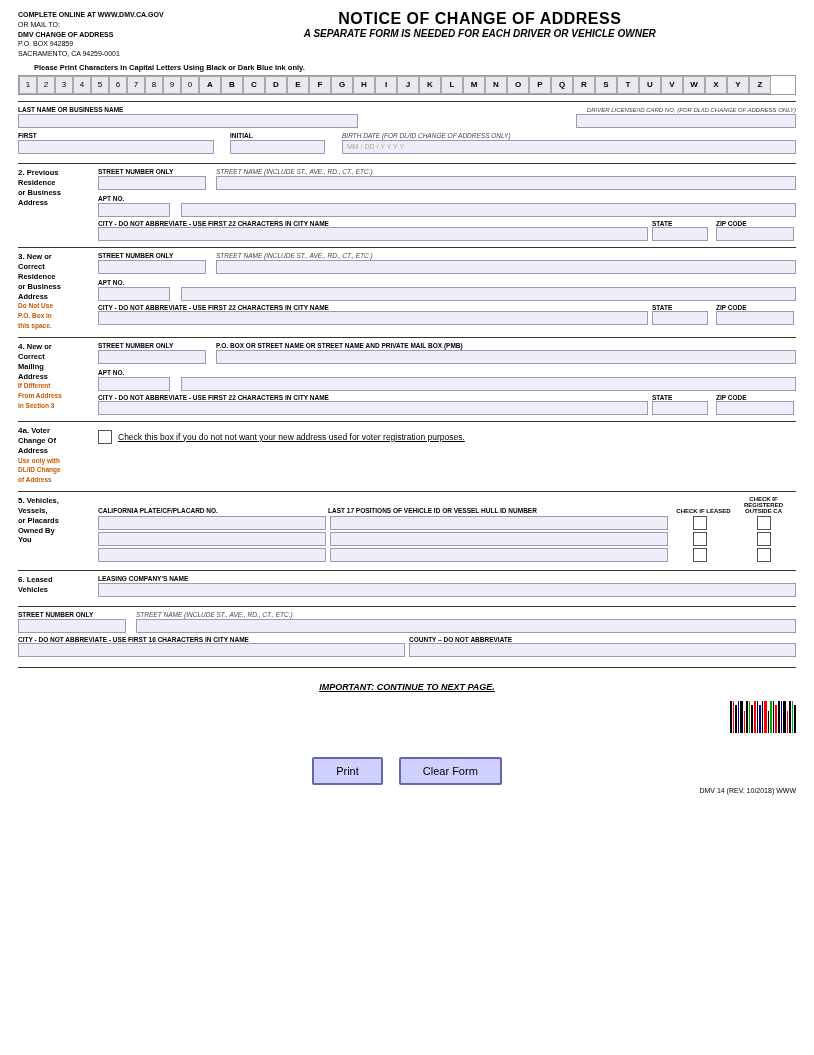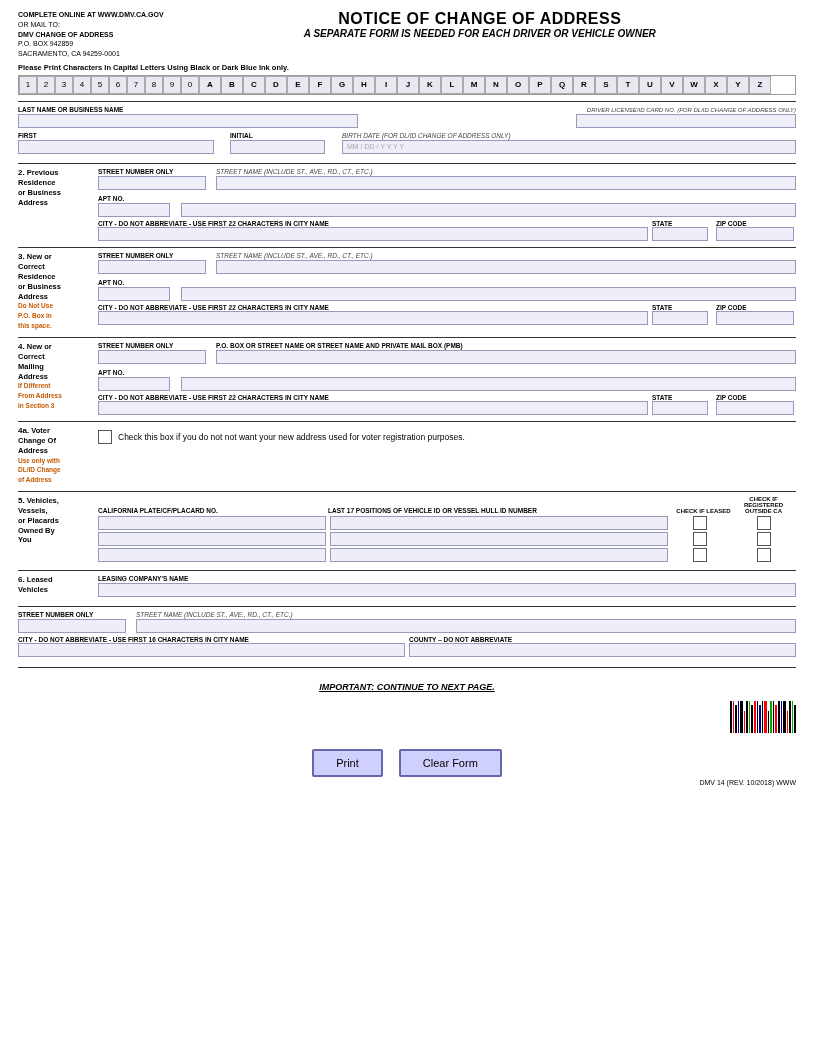--- a/index.html
+++ b/index.html
@@ -35,21 +35,21 @@
       letter-spacing: 0.5px;
     }
     .header-center h2 {
       font-size: 10px;
       font-style: italic;
       font-weight: bold;
     }
     .print-notice {
       font-size: 7.5px;
       font-weight: bold;
-      margin: 3px 0;
+      margin: 3px 16px;
     }
     .alphabet-row {
       display: flex;
       border: 1px solid #999;
       margin-bottom: 6px;
     }
     .alpha-cell {
       border: 1px solid #aaa;
       width: 22px;
       height: 18px;
@@ -122,21 +122,21 @@
       text-align: center;
       font-size: 9px;
       font-weight: bold;
       margin: 8px 0 4px 0;
     }
     .footer-important .underline { text-decoration: underline; font-style: italic; }
     .button-row {
       display: flex;
       justify-content: center;
       gap: 16px;
-      margin-top: 16px;
+      margin-top: 24px;
     }
     .form-button {
       padding: 6px 22px;
       background: #d0d0ff;
       border: 2px solid #6666aa;
       font-size: 11px;
       cursor: pointer;
       font-weight: normal;
       border-radius: 2px;
     }
@@ -147,20 +147,21 @@
     }
     .voter-section-text {
       font-size: 8.5px;
       margin-bottom: 4px;
     }
     .voter-check-row {
       display: flex;
       align-items: center;
       gap: 6px;
       font-size: 8.5px;
+      text-decoration: underline;
     }
     .section-num {
       font-weight: bold;
       font-size: 8px;
     }
     .apt-row { margin-top: 2px; }
     .zip-state-row {
       display: flex;
       gap: 4px;
       align-items: flex-end;

